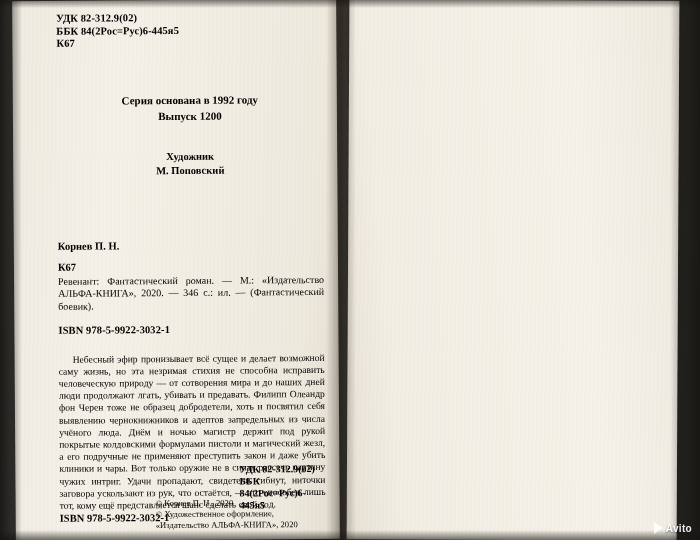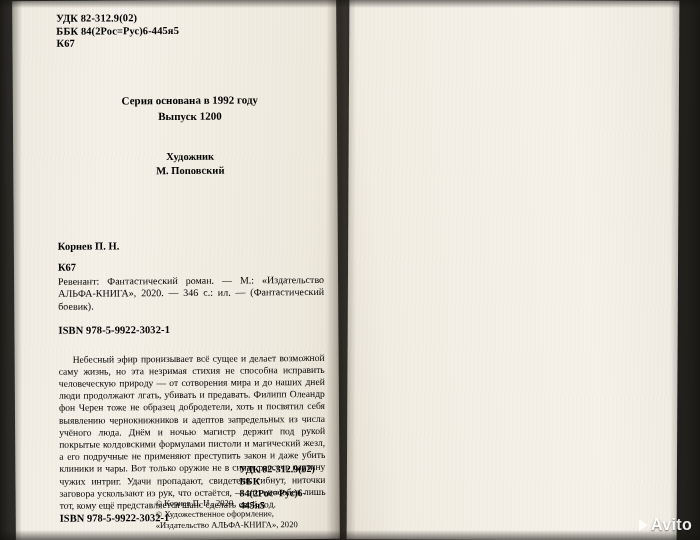--- a/index.html
+++ b/index.html
@@ -183,21 +183,21 @@
   .wm-tri {
     width: 0; height: 0;
     border-left: 9px solid #ffffff;
     border-top: 6px solid transparent;
     border-bottom: 6px solid transparent;
     opacity: 0.9;
   }
   .wm-text {
     color: #ffffff;
     font-family: "Liberation Sans", sans-serif;
-    font-size: 16px;
+    font-size: 10px;
     font-weight: bold;
     letter-spacing: 0.3px;
     text-shadow: 0 1px 2px rgba(0,0,0,0.6);
   }
   .paper-grain {
     position: absolute;
     inset: 0;
     background: repeating-linear-gradient(91deg, rgba(0,0,0,0.012) 0 2px, rgba(255,255,255,0.012) 2px 4px);
     pointer-events: none;
   }

